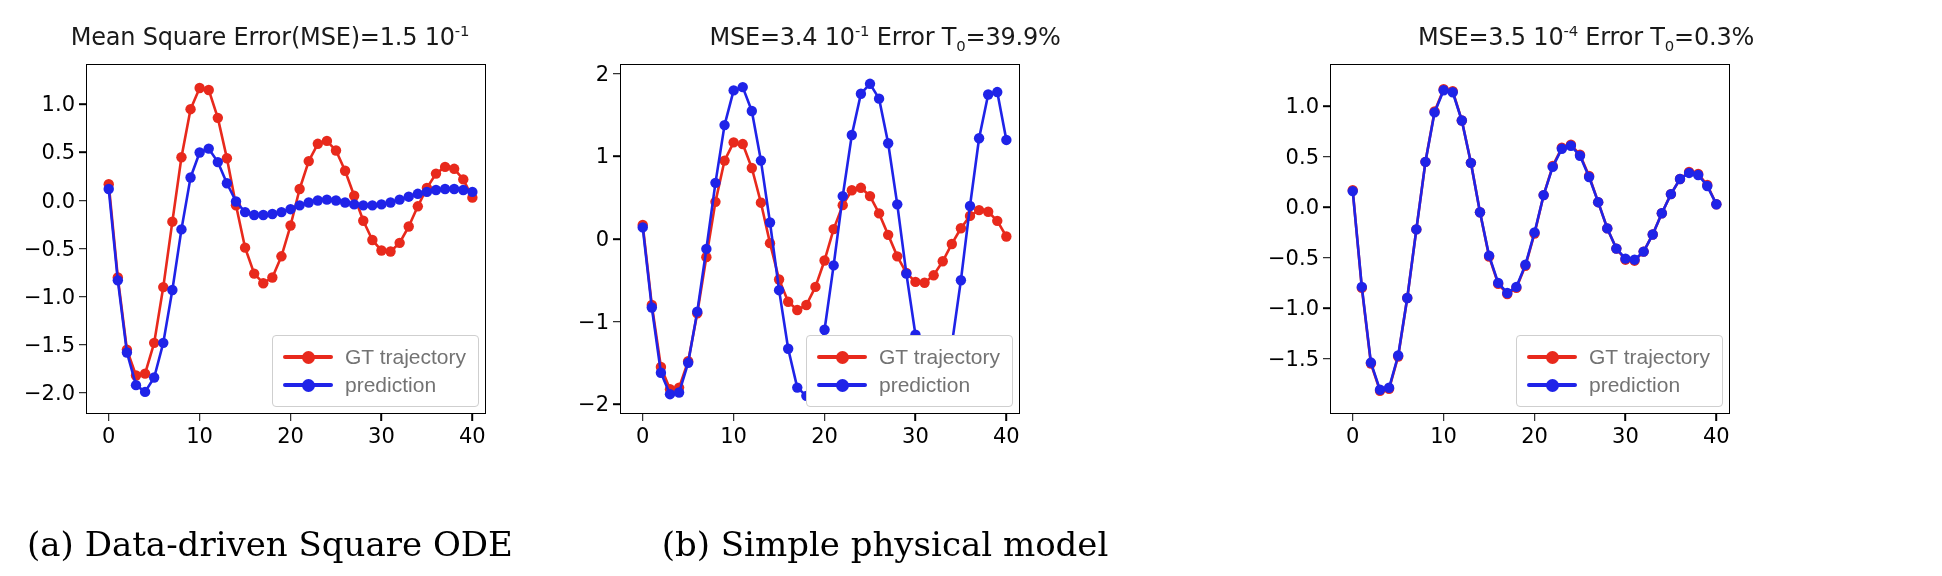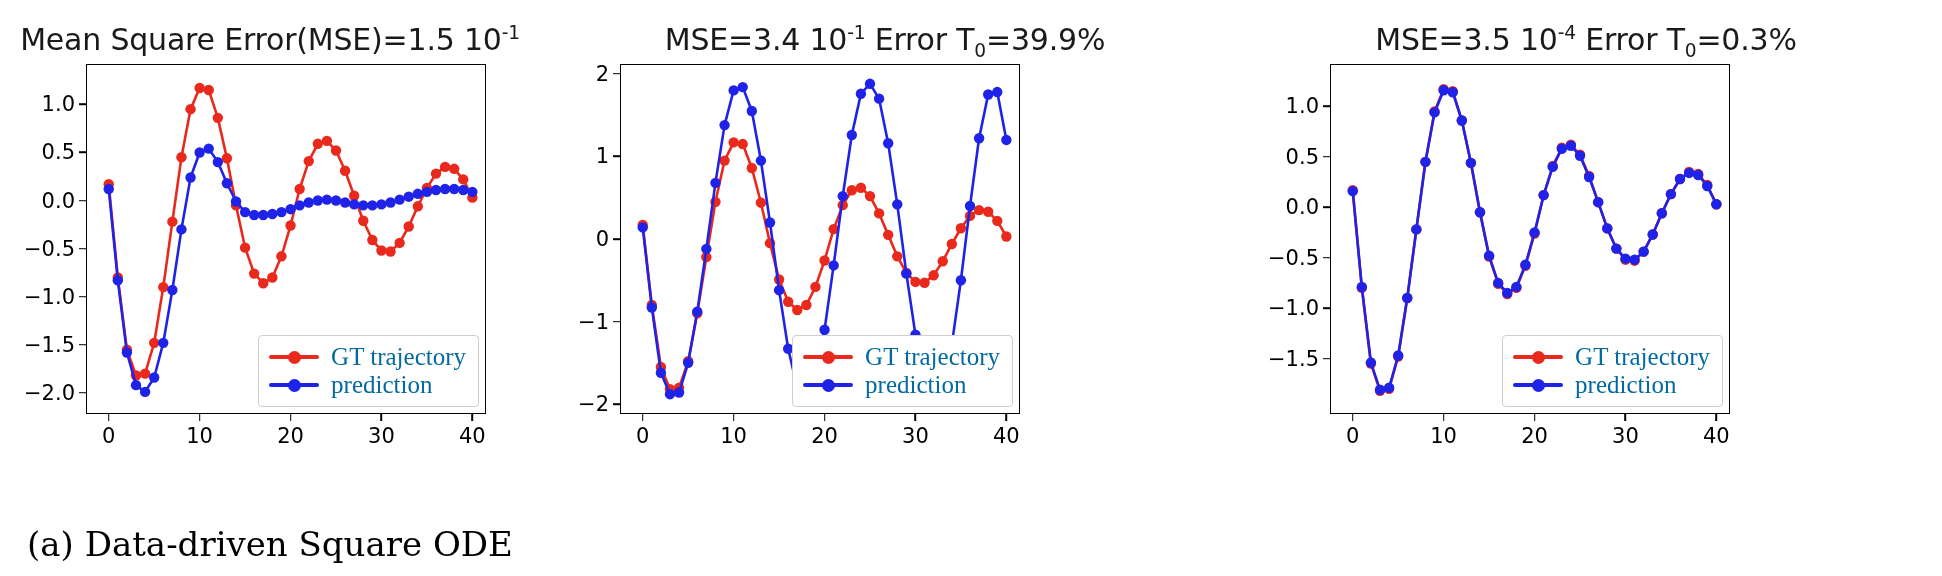--- a/index.html
+++ b/index.html
@@ -1,21 +1,21 @@
 <!DOCTYPE html>
 <html><head>
 <meta charset="utf-8">
 <style>
   html,body{margin:0;padding:0;background:#ffffff;}
   body{width:1942px;height:576px;font-family:"DejaVu Sans",sans-serif;overflow:hidden;}
   .figure{position:relative;width:1942px;height:576px;background:#fff;}
   .panel{position:absolute;top:0;height:576px;}
   .panel-title{
     position:absolute;left:0;right:0;top:22px;text-align:center;
-    font-family:"DejaVu Sans",sans-serif;font-size:30px;color:#1a1a1a;
+    font-family:"DejaVu Sans",sans-serif;font-size:24px;color:#1a1a1a;
     white-space:nowrap;letter-spacing:-0.2px;
   }
   .panel-title sup{font-size:0.62em;vertical-align:super;}
   .panel-title sub{font-size:0.62em;vertical-align:sub;}
   .plotwrap{position:absolute;}
   .axes{position:absolute;left:0;top:0;right:0;bottom:0;border:1.6px solid #000;background:#fff;box-sizing:border-box;}
   .svgplot{position:absolute;left:0;top:0;}
   .ytick-lbl{
     position:absolute;right:100%;margin-right:11px;transform:translateY(-50%);
     font-size:21px;color:#000;white-space:nowrap;font-family:"DejaVu Sans",sans-serif;
@@ -27,21 +27,21 @@
   .tickmark-y{position:absolute;right:100%;width:7px;height:1.6px;background:#000;transform:translateY(-50%);}
   .tickmark-x{position:absolute;top:100%;height:7px;width:1.6px;background:#000;transform:translateX(-50%);}
   .legend{
     position:absolute;background:#fff;border:1.1px solid #cfcfcf;border-radius:4px;
     padding:7px 12px 7px 10px;
   }
   .legend-row{display:flex;align-items:center;height:28px;}
   .legend-line{position:relative;width:50px;height:18px;margin-right:12px;flex:0 0 auto;}
   .legend-line i{position:absolute;left:0;right:0;top:50%;height:3.4px;margin-top:-1.7px;border-radius:2px;display:block;}
   .legend-line b{position:absolute;left:50%;top:50%;width:13px;height:13px;margin-left:-6.5px;margin-top:-6.5px;border-radius:50%;display:block;}
-  .legend-text{font-size:25px;color:#0369a1;font-family:Liberation Serif, serif;white-space:nowrap;}
+  .legend-text{font-size:21px;color:#737373;font-family:Liberation Sans, sans-serif;white-space:nowrap;}
   .subcaption{
     position:absolute;bottom:12px;left:0;right:0;text-align:center;
     font-family:"DejaVu Serif",serif;font-size:34px;color:#000;white-space:nowrap;
   }
 </style>
 </head>
 <body>
 
 <div class="figure">
 
@@ -311,20 +311,21 @@
           </div>
           <div class="legend-row">
             <span class="legend-line">
               <i style="background: rgb(31, 35, 232);"></i>
               <b style="background: rgb(31, 35, 232);"></b>
             </span>
             <span class="legend-text">prediction</span>
           </div>
         </div>
       </div>
+    <div class="subcaption">(b) Simple physical model</div>
   </div>
 
   <div class="panel" id="panel-c" style="left:1230px;width:712px;">
     <div class="panel-title">
       <span>MSE=3.5 10</span><sup>-4</sup><span> Error T</span><sub>0</sub><span>=0.3%</span>
     </div>
     <div class="plotwrap" id="plot-c" style="left:100px;top:64px;width:400px;height:350px;">
       <div class="axes"></div>
     <div class="tickmark-y" style="top: 42.3631px;"></div>
         <div class="ytick-lbl" style="top: 42.3631px;">1.0</div>

